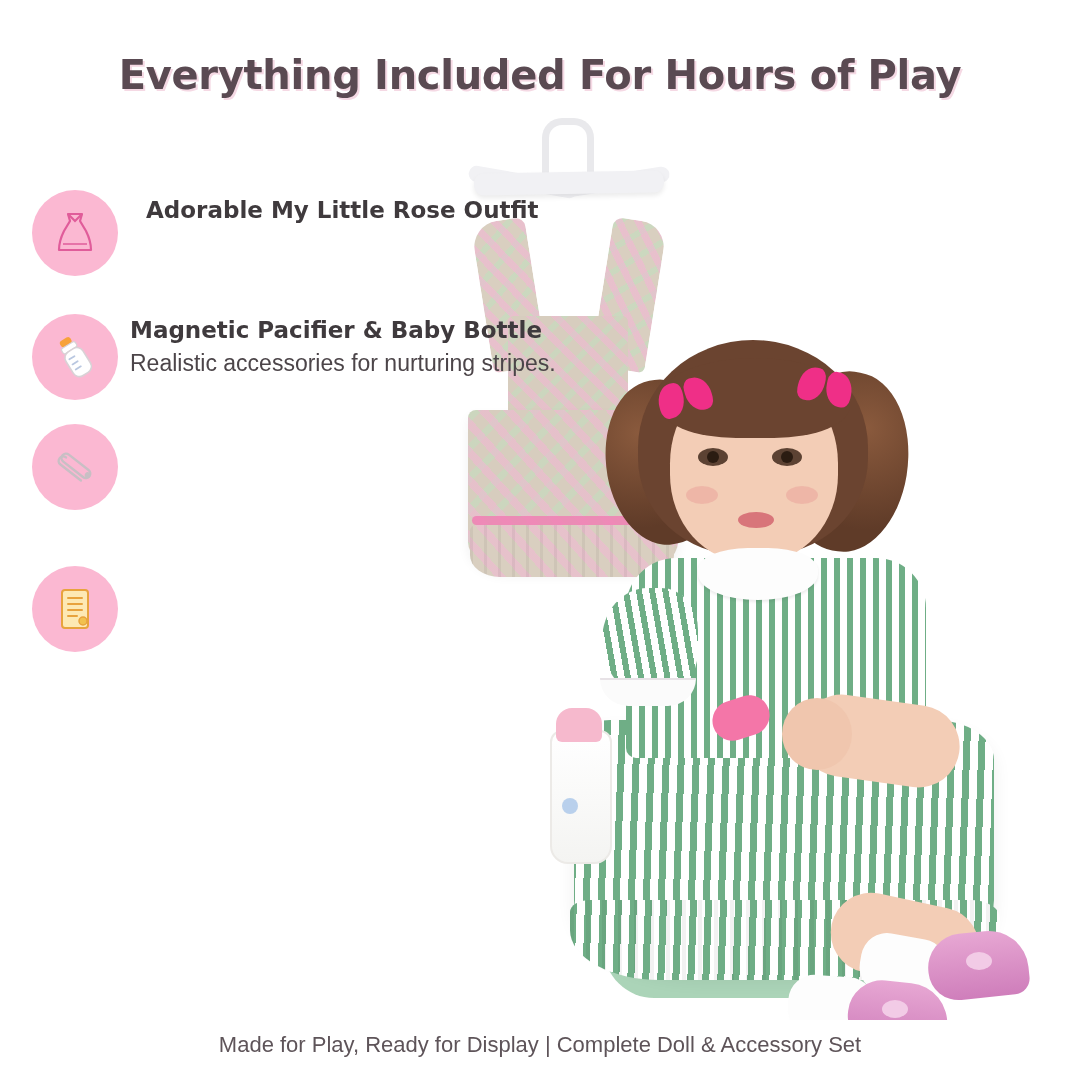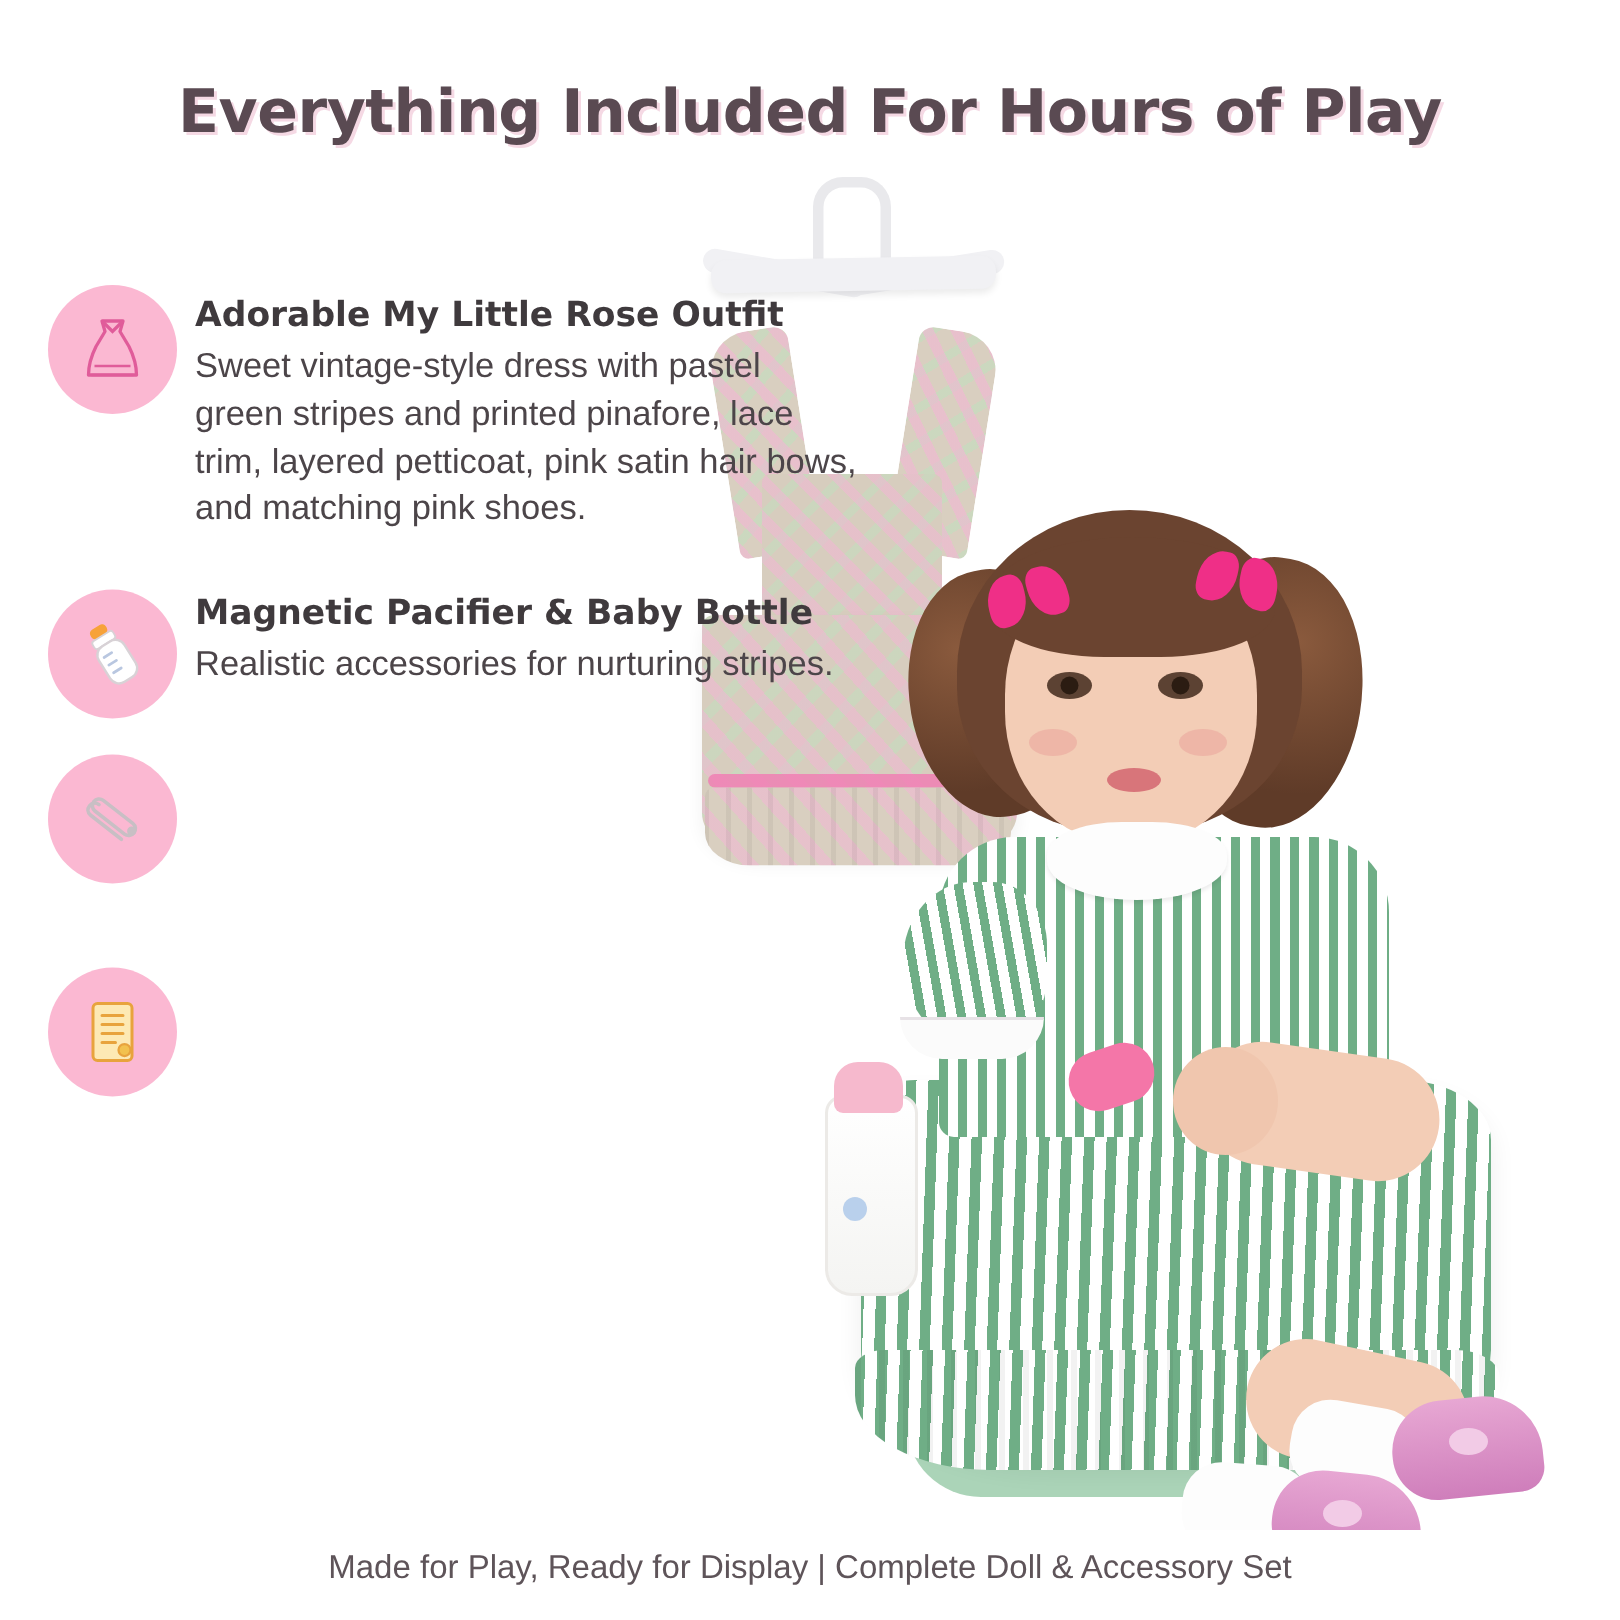--- a/index.html
+++ b/index.html
@@ -365,21 +365,21 @@
   }
   .fbody {
     font-family: "Liberation Sans", sans-serif;
     font-size: 23px;
     color: #4c4549;
     line-height: 1.38;
     margin: 0;
   }
 
   
-  .f1 { margin-bottom: 38px; }
+  .f1 { margin-bottom: 38px; gap: 16px; }
   .f2 { margin-bottom: 24px; }
   .f3 { margin-bottom: 56px; }
   .f4 { margin-bottom: 0; }
 
   .f2 .ftext, .f3 .ftext, .f4 .ftext { padding-top: 2px; }
 
   
   .footer {
     position: absolute;
     left: 0;
@@ -459,21 +459,20 @@
     <div class="feature f1">
       <div class="badge">
         <svg width="50" height="50" viewBox="0 0 50 50" aria-hidden="true">
           <path d="M18 6 h14 l-2 7 l6 10 c3 6 5 13 5 19 h-32 c0-6 2-13 5-19 l6-10 z" fill="none" stroke="#e05c9a" stroke-width="2.2" stroke-linejoin="round"></path>
           <path d="M18 6 l7 7 l7-7" fill="none" stroke="#e05c9a" stroke-width="2.2"></path>
           <path d="M13 36 h24 M11 42 h28" stroke="#e05c9a" stroke-width="1.6"></path>
         </svg>
       </div>
       <div class="ftext">
         <p class="fheading">Adorable My Little Rose Outfit</p>
-        <p class="fbody">Sweet vintage-style dress with pastel green stripes and printed pinafore, lace trim, layered petticoat, pink satin hair bows, and matching pink shoes.</p>
       </div>
     </div>
 
     <div class="feature f2">
       <div class="badge">
         <svg width="50" height="50" viewBox="0 0 50 50" aria-hidden="true">
           <g transform="rotate(-32 25 25)">
             <rect x="19" y="4" width="12" height="7" rx="3" fill="#f7a23a"></rect>
             <rect x="17" y="11" width="16" height="6" rx="2" fill="#ffffff" stroke="#d8d2d6" stroke-width="1.2"></rect>
             <rect x="15" y="17" width="20" height="28" rx="7" fill="#ffffff" stroke="#d8d2d6" stroke-width="1.6"></rect>

